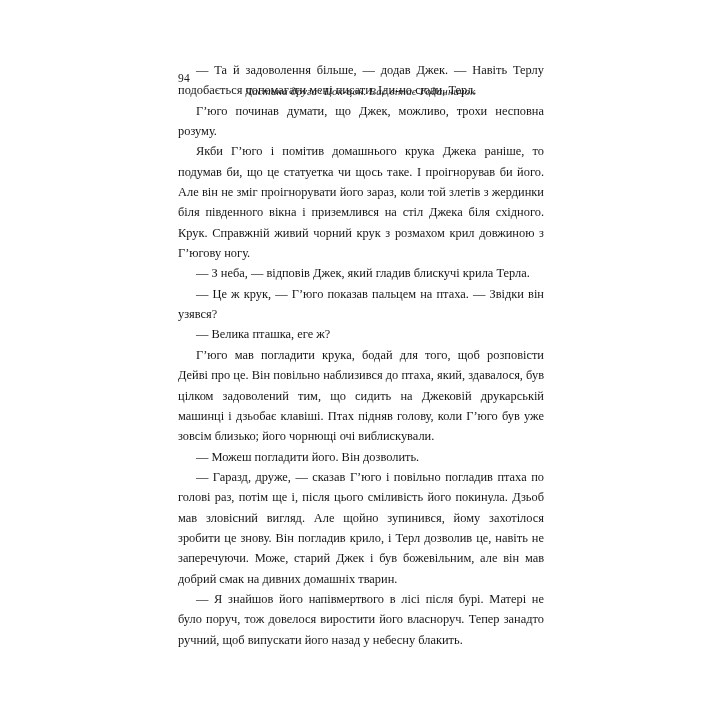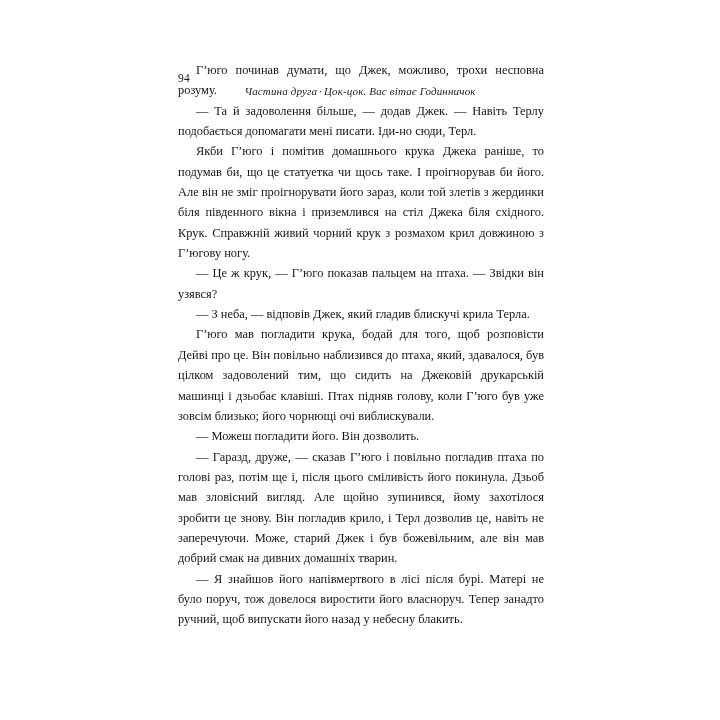--- a/index.html
+++ b/index.html
@@ -79,24 +79,25 @@
 <div class="page">
 
   <div class="running-head">
     <div class="folio">94</div>
     <div class="head-title">
       <span>Частина друга</span><span class="sep">·</span><span>Цок-цок. Вас вітає Годинничок</span>
     </div>
   </div>
 
   <div class="body-text">
+    <p>— Та й задоволення більше, — додав Джек. — Навіть Терлу подобається допомагати мені писати. Іди-но сюди, Терл.</p>
     <p>Г’юго починав думати, що Джек, можливо, трохи несповна розуму.</p>
-    <p>— Та й задоволення більше, — додав Джек. — Навіть Терлу подобається допомагати мені писати. Іди-но сюди, Терл.</p>
     <p>Якби Г’юго і помітив домашнього крука Джека раніше, то подумав би, що це статуетка чи щось таке. І проігнорував би його. Але він не зміг проігнорувати його зараз, коли той злетів з жердинки біля південного вікна і приземлився на стіл Джека біля східного. Крук. Справжній живий чорний крук з розмахом крил довжиною з Г’югову ногу.</p>
+    <p>— З неба, — відповів Джек, який гладив блискучі крила Терла.</p>
     <p>— Це ж крук, — Г’юго показав пальцем на птаха. — Звідки він узявся?</p>
-    <p>— З неба, — відповів Джек, який гладив блискучі крила Терла.</p>
+    <p>— Велика пташка, еге ж?</p>
     <p>Г’юго мав погладити крука, бодай для того, щоб розповісти Дейві про це. Він повільно наблизився до птаха, який, здавалося, був цілком задоволений тим, що сидить на Джековій друкарській машинці і дзьобає клавіші. Птах підняв голову, коли Г’юго був уже зовсім близько; його чорнющі очі виблискували.</p>
     <p>— Можеш погладити його. Він дозволить.</p>
     <p>— Гаразд, друже, — сказав Г’юго і повільно погладив птаха по голові раз, потім ще і, після цього сміливість його покинула. Дзьоб мав зловісний вигляд. Але щойно зупинився, йому захотілося зробити це знову. Він погладив крило, і Терл дозволив це, навіть не заперечуючи. Може, старий Джек і був божевільним, але він мав добрий смак на дивних домашніх тварин.</p>
     <p>— Я знайшов його напівмертвого в лісі після бурі. Матері не було поруч, тож довелося виростити його власноруч. Тепер занадто ручний, щоб випускати його назад у небесну блакить.</p>
   </div>
 
 </div>
 
 </body></html>

